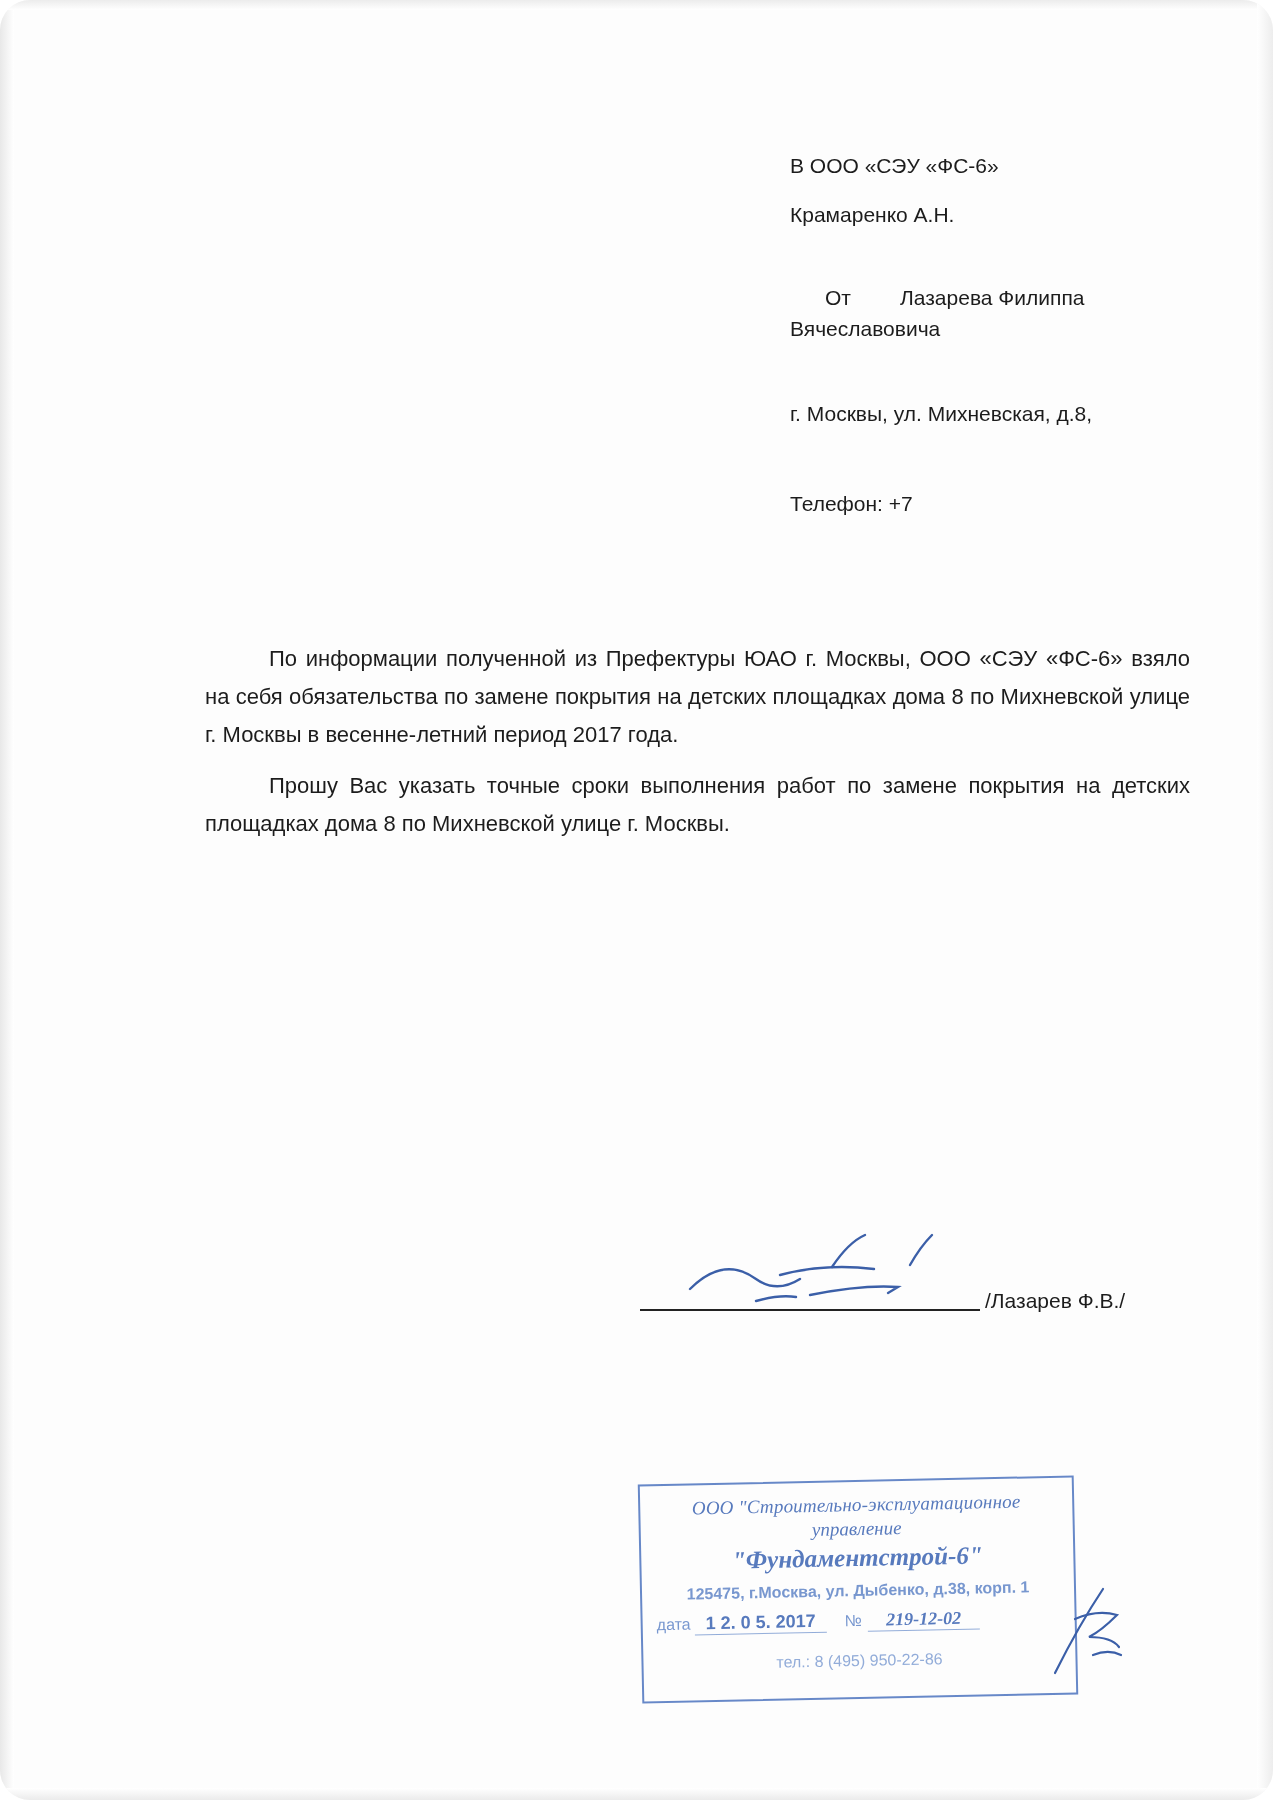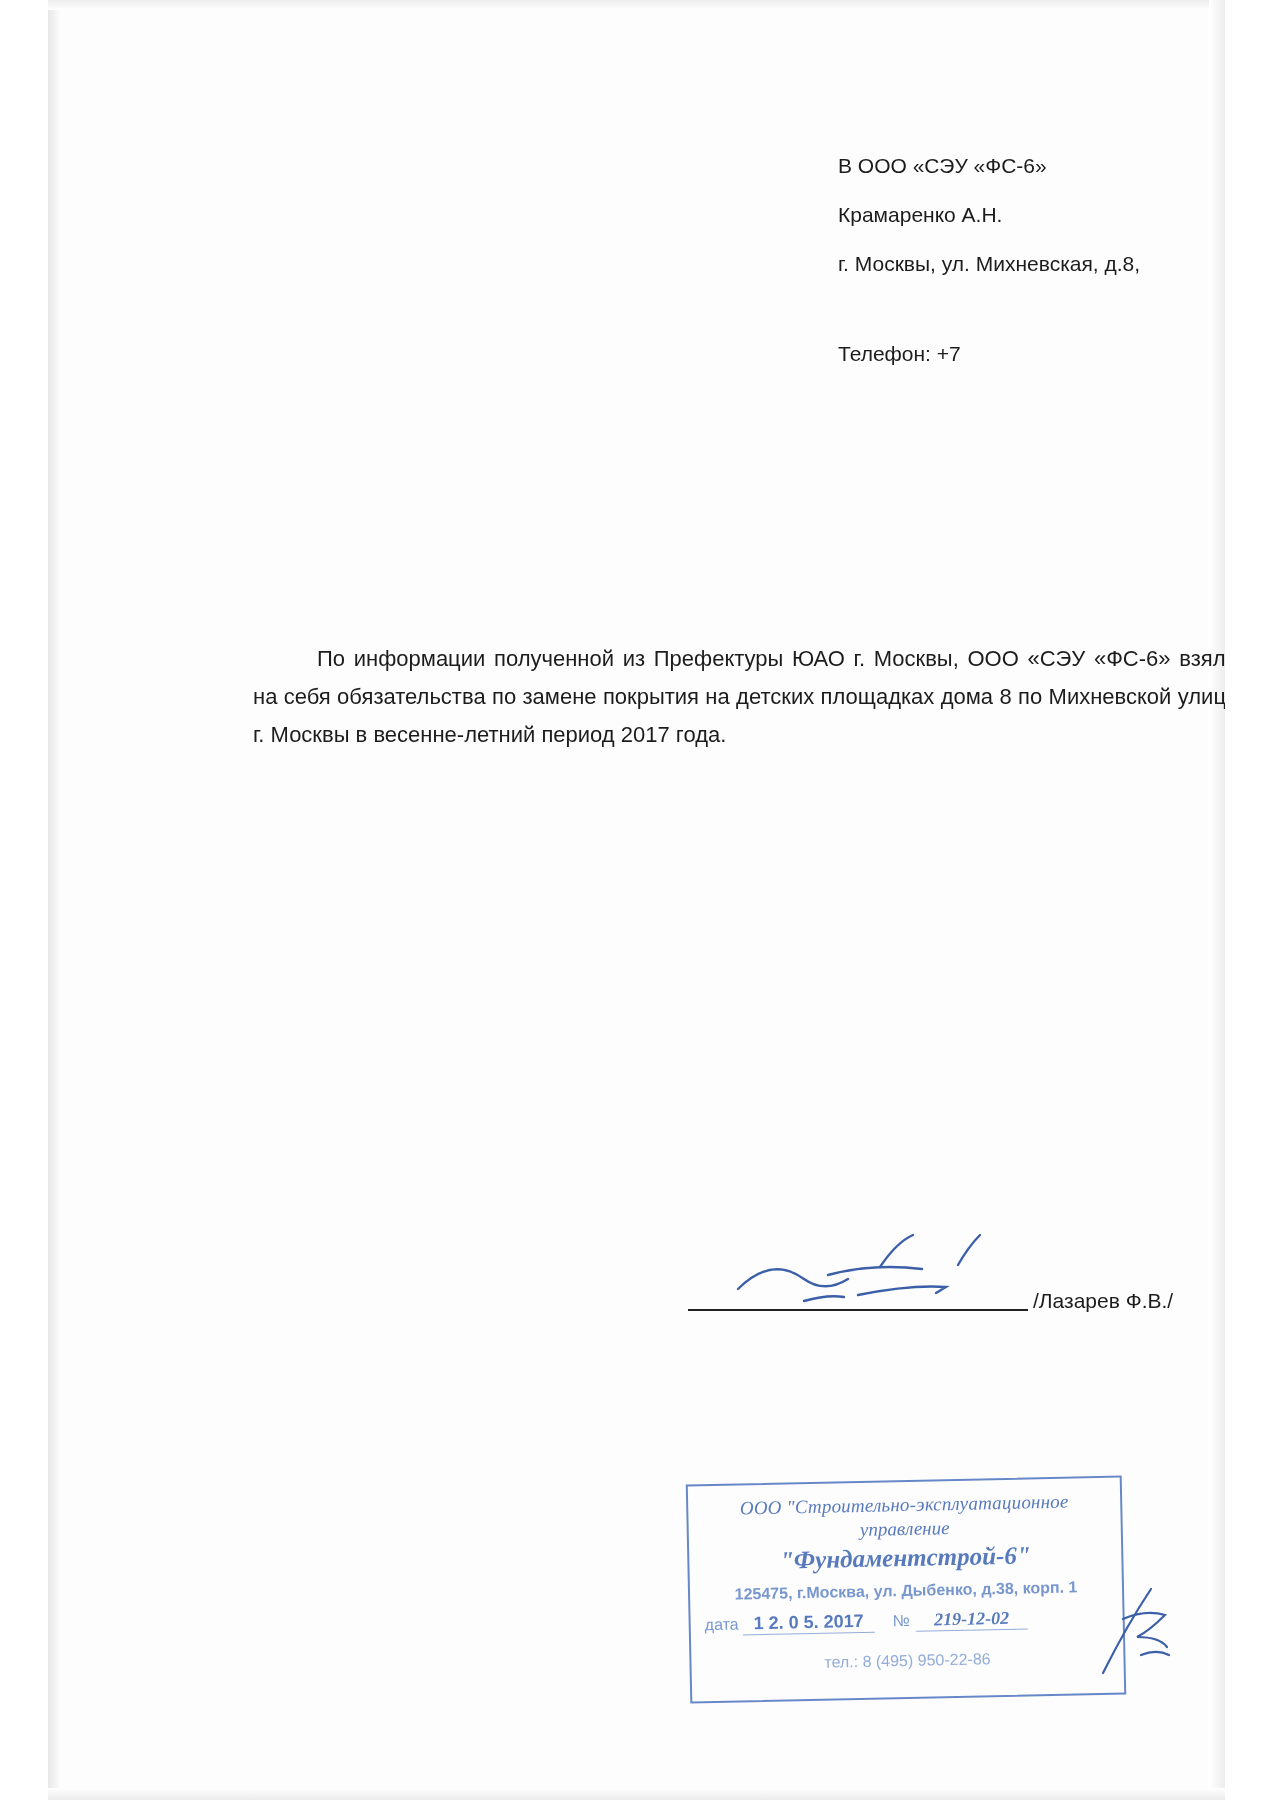--- a/index.html
+++ b/index.html
@@ -6,25 +6,26 @@
     margin: 0;
     padding: 0;
     background: #ffffff;
   }
   body {
     font-family: "Liberation Sans", sans-serif;
     color: #1a1a1a;
   }
   .page {
     position: relative;
-    width: 1177px;
+    width: 1273px;
     height: 1800px;
     margin: 0 auto;
     background: #fdfdfd;
     overflow: hidden;
+    border-radius: 30px;
   }
   
   .scan-edge-left {
     position: absolute;
     left: 0; top: 0;
     width: 14px; height: 1800px;
     background: linear-gradient(to right, #e8e8e8, #ffffff);
   }
   .scan-edge-top {
     position: absolute;
@@ -239,27 +240,31 @@
 <div class="page">
 
   <div class="scan-edge-left"></div>
   <div class="scan-edge-top"></div>
   <div class="scan-edge-right"></div>
   <div class="scan-edge-bottom"></div>
 
   <div class="addressee">
     <div class="line">В ООО «СЭУ «ФС-6»</div>
     <div class="line">Крамаренко А.Н.</div>
+    <div class="line wrap">
+      <span class="from-label">От</span><span>Лазарева Филиппа Вячеславовича</span>
+    </div>
     <div class="line">г. Москвы, ул. Михневская, д.8,</div>
     <div class="line phone">Телефон: +7</div>
   </div>
 
 
   <div class="body-text">
     <p>По информации полученной из Префектуры ЮАО г. Москвы, ООО «СЭУ «ФС-6» взяло на себя обязательства по замене покрытия на детских площадках дома 8 по Михневской улице г. Москвы в весенне-летний период 2017 года.</p>
+    <p>Прошу Вас указать точные сроки выполнения работ по замене покрытия на детских площадках дома 8 по Михневской улице г. Москвы.</p>
   </div>
 
   <div class="signature-block">
     <svg class="handwritten-sign" viewBox="0 0 330 90">
       <g fill="none" stroke="#3b5fa8" stroke-width="2.4" stroke-linecap="round">
         <path d="M172 40 C 184 22, 196 12, 205 8"></path>
         <path d="M250 38 C 258 24, 266 14, 272 8"></path>
         <path d="M30 62 C 52 40, 74 36, 96 52 C 110 62, 124 62, 140 52"></path>
         <path d="M120 48 C 150 40, 180 38, 214 42"></path>
         <path d="M150 68 C 180 62, 210 58, 238 60 L 228 66"></path>

